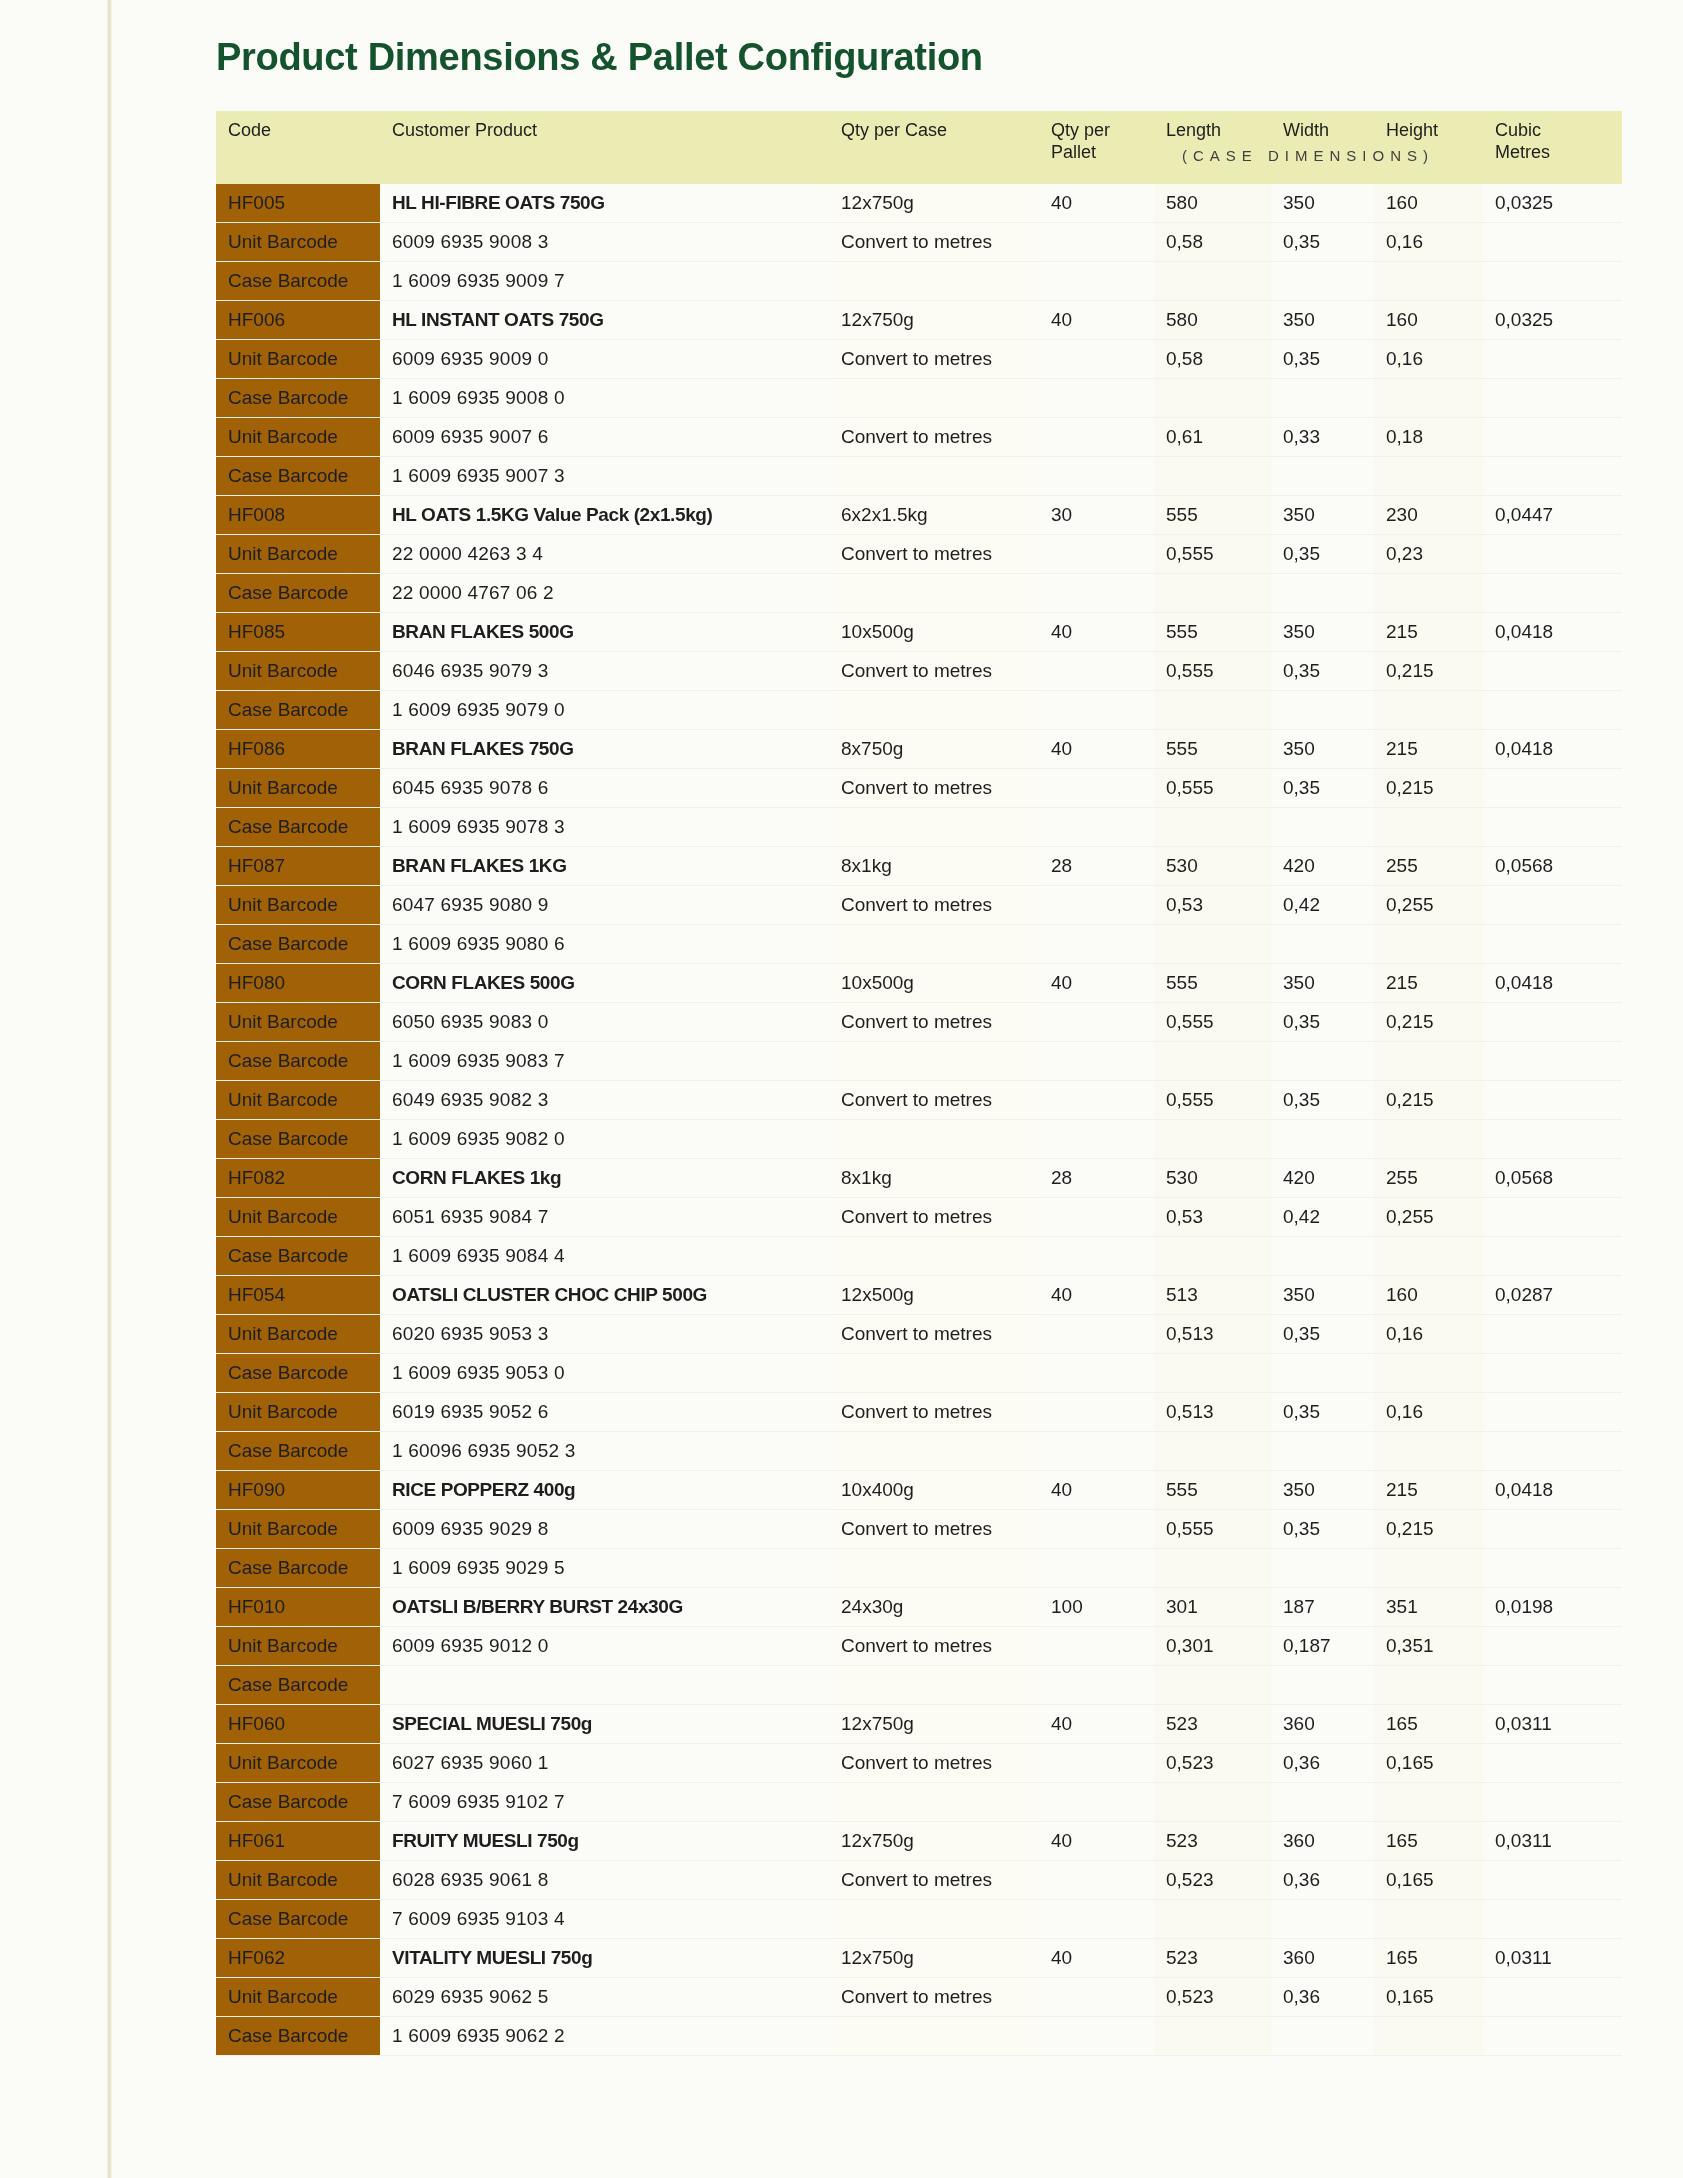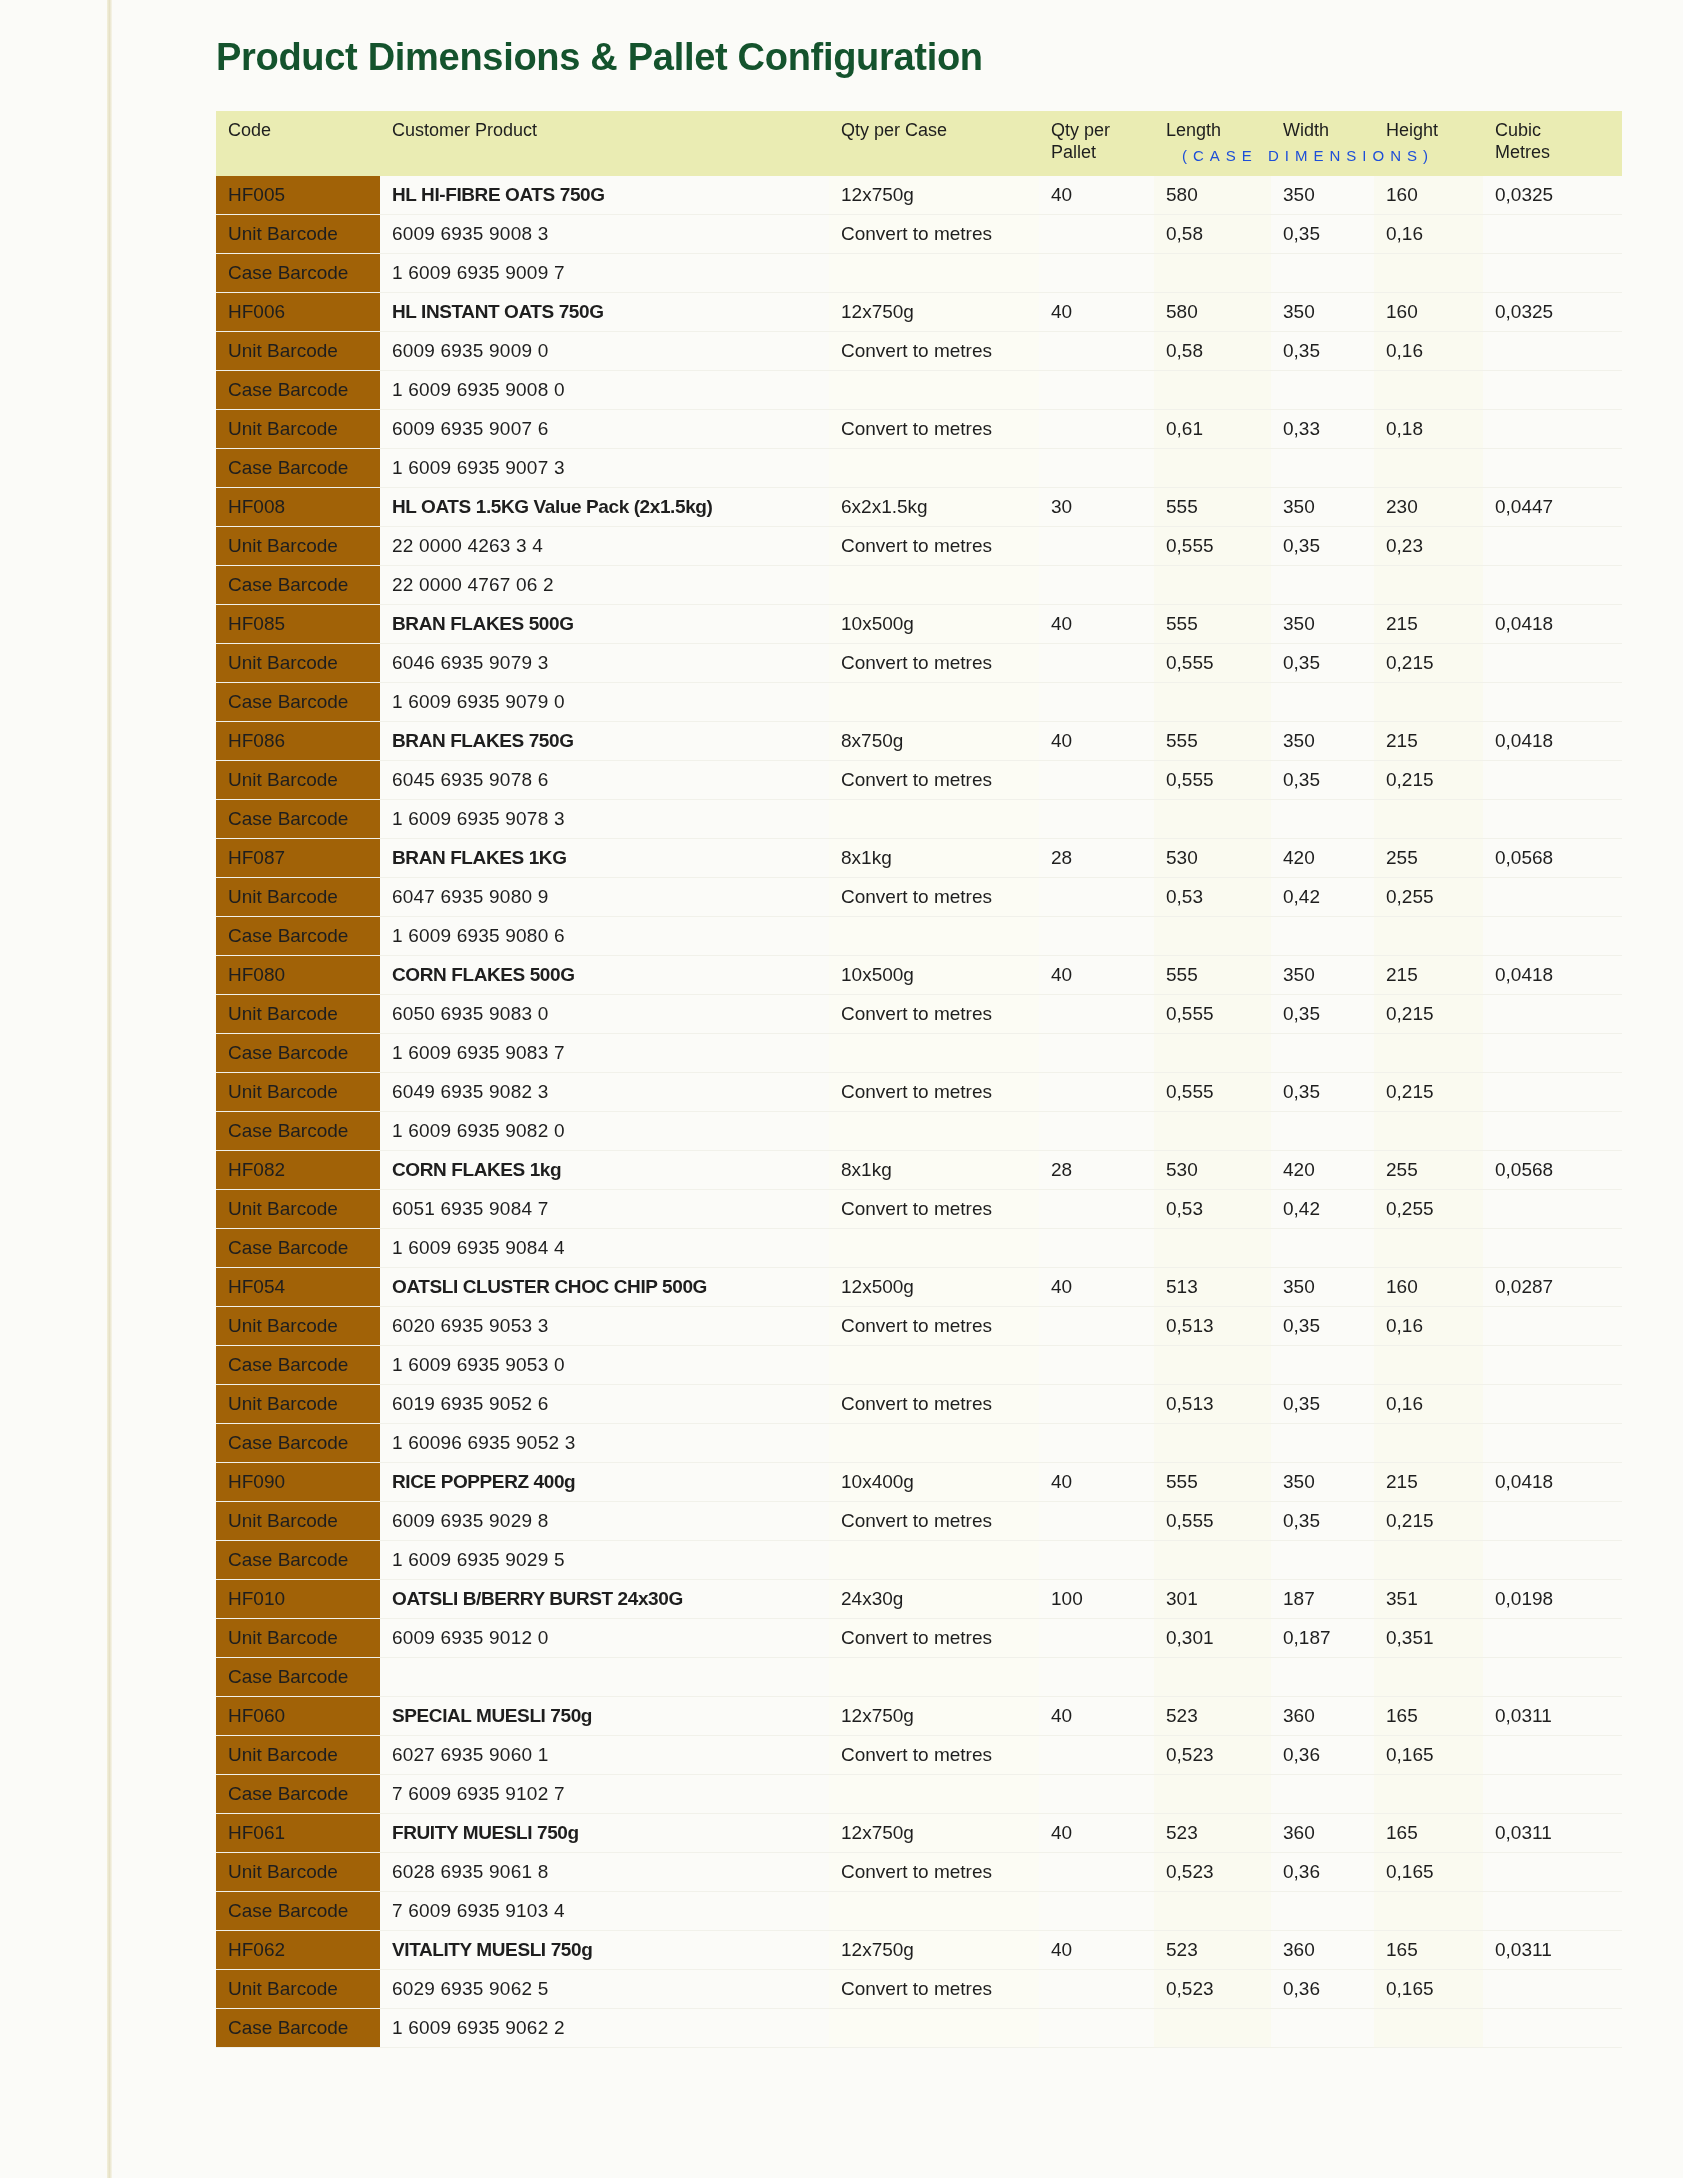--- a/index.html
+++ b/index.html
@@ -28,26 +28,26 @@
   col.c-prod { width: 449px; }
   col.c-qcase { width: 210px; }
   col.c-qpal { width: 115px; }
   col.c-len { width: 117px; }
   col.c-wid { width: 103px; }
   col.c-hei { width: 109px; }
   col.c-cub { width: 139px; }
   thead tr { background: #eaecb3; }
   thead th {
     text-align: left; font-weight: normal; font-size: 18px;
-    padding: 8px 12px 0 12px; vertical-align: top; height: 57px;
+    padding: 8px 12px 8px 12px; vertical-align: top; height: 57px;
     line-height: 22px;
   }
   .dim-sub {
     position: absolute; left: 966px; top: 36px;
-    font-size: 15px; letter-spacing: 6px; color: #1d4ed8;
+    font-size: 15px; letter-spacing: 6px; color: #404040;
   }
   tbody td {
     font-size: 19px; padding: 0 12px; height: 38px;
     vertical-align: middle; white-space: nowrap;
     border-bottom: 1px solid #f1f1ea;
   }
   tbody td.col-code { background: #a16207; }
   tbody td.col-len, tbody td.col-hei { background: #fafaf0; }
   tbody td.col-qcase { background: #fcfcf4; }
   .prod-name { font-weight: bold; letter-spacing: -0.4px; }

